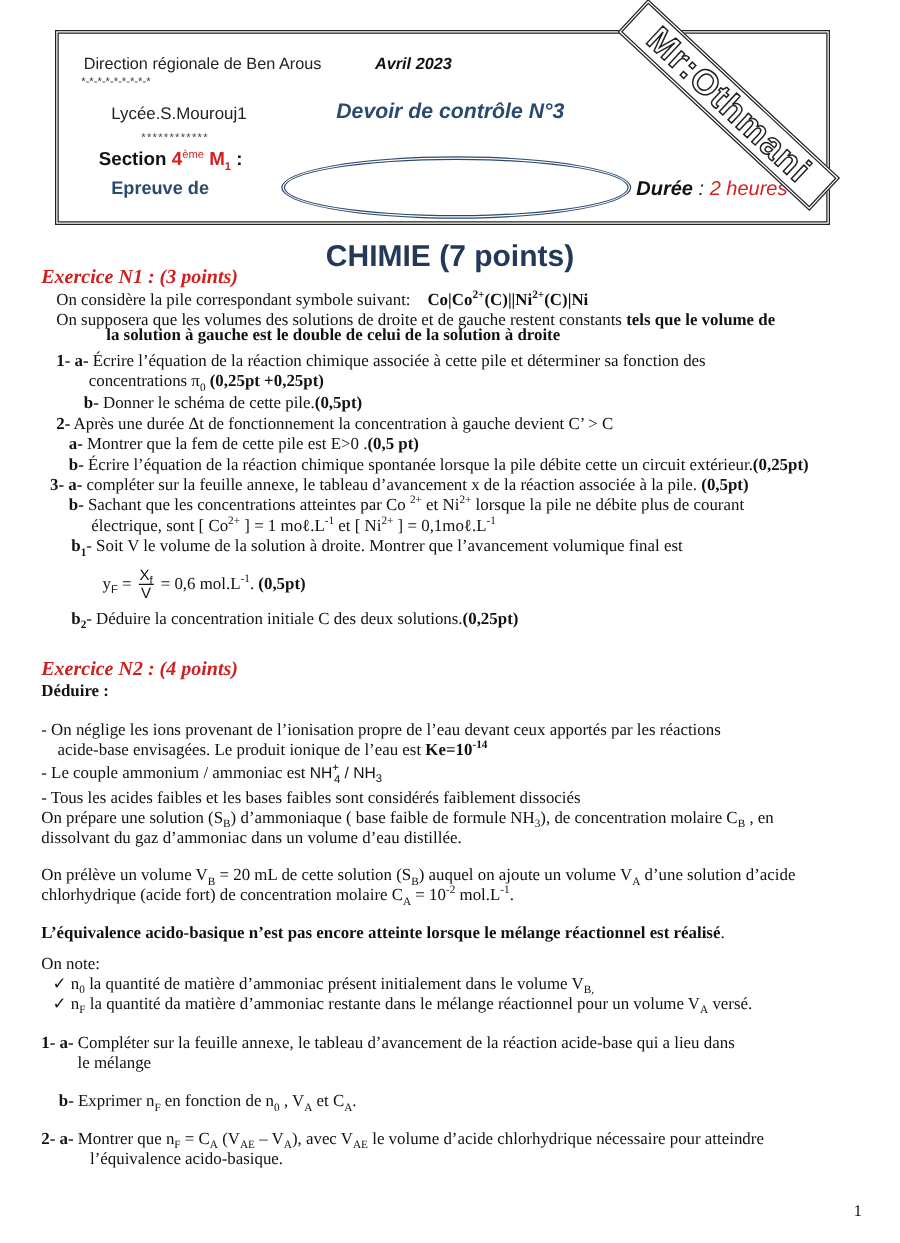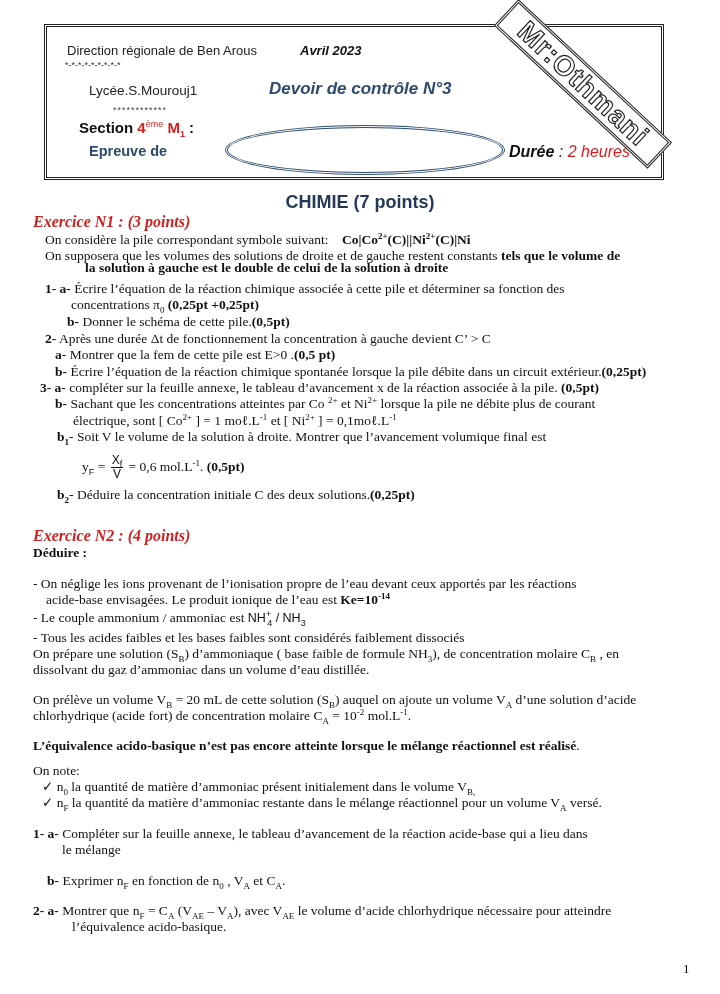--- a/index.html
+++ b/index.html
@@ -22,21 +22,21 @@
   .ellipse { position:absolute; left:178px; top:98px; width:280px; height:50px; border:3px double #2b4a6e; border-radius:50%; box-sizing:border-box; }
   .sci { position:absolute; left:192px; top:100px; font-family:"DejaVu Sans", sans-serif; font-size:24px; font-weight:bold; color:#e0141c; text-shadow:2px 2px 0 #777; letter-spacing:0.5px; white-space:nowrap; }
   .duree { left:462px; top:116px; font-size:16px; font-style:italic; color:#111; }
   .duree b { font-weight:bold; }
   .duree .red { color:#d81f1f; font-weight:normal; }
 
   
   .stamp { position:absolute; left:478px; top:66px; width:210px; height:36px; transform:rotate(43deg); border:3px double #222; background:#fff; box-sizing:border-box; display:flex; align-items:center; justify-content:center; }
   .stamp span { font-family:"Liberation Sans", sans-serif; font-size:28px; font-weight:bold; color:#fff; -webkit-text-stroke:1.2px #222; letter-spacing:1px; }
 
-  .chimie { position:absolute; left:0; width:720px; top:192px; text-align:center; font-family:"Liberation Sans", sans-serif; font-size:18px; font-weight:bold; color:#23395a; }
+  .chimie { position:absolute; left:0; width:720px; top:192px; text-align:center; font-family:"Liberation Sans", sans-serif; font-size:24px; font-weight:bold; color:#23395a; }
 
   .line { position:absolute; white-space:nowrap; font-size:13.5px; line-height:16px; }
   .ex-title { font-size:16px; font-weight:bold; font-style:italic; color:#d01f1f; }
   b { font-weight:bold; }
   sup, sub { font-size:9px; line-height:0; }
   .frac { display:inline-block; vertical-align:middle; text-align:center; font-family:"Liberation Sans", sans-serif; font-size:12px; line-height:13px; margin:0 2px; }
   .frac .num { display:block; border-bottom:1px solid #111; padding:0 1px; }
   .frac .den { display:block; }
   .pagenum { position:absolute; left:683px; top:961px; font-size:13px; }
   .sansv { font-family:"Liberation Sans", sans-serif; font-size:12.5px; }
@@ -64,21 +64,21 @@
 
 <div class="line ex-title" style="left:33px;top:214px;">Exercice N1 : (3 points)</div>
 <div class="line" style="left:45px;top:232px;"><span>On considère la pile correspondant symbole suivant:</span>&nbsp;&nbsp;&nbsp;&nbsp;<b>Co|Co<sup>2+</sup>(C)||Ni<sup>2+</sup>(C)|Ni</b></div>
 <div class="line" style="left:45px;top:248px;"><span>On supposera que les volumes des solutions de droite et de gauche restent constants </span><b>tels que  le volume de</b></div>
 <div class="line" style="left:45px;top:260px;padding-left:40px;"><b>la solution à gauche est le double de celui de la solution à droite</b></div>
 <div class="line" style="left:45px;top:281px;"><b>1- a-</b><span> Écrire l’équation de la réaction chimique associée à cette pile et déterminer sa fonction des</span></div>
 <div class="line" style="left:71px;top:297px;"><span>concentrations π</span><sub>0</sub><b> (0,25pt +0,25pt)</b></div>
 <div class="line" style="left:67px;top:314px;"><b>b-</b><span> Donner le schéma de cette pile.</span><b>(0,5pt)</b></div>
 <div class="line" style="left:45px;top:331px;"><b>2-</b><span> Après une durée Δt de fonctionnement la concentration à gauche devient C’ &gt; C</span></div>
 <div class="line" style="left:55px;top:347px;"><b>a-</b><span> Montrer que la fem de cette pile est E&gt;0 .</span><b>(0,5 pt)</b></div>
-<div class="line" style="left:55px;top:364px;"><b>b-</b><span> Écrire l’équation de la réaction chimique spontanée lorsque la pile débite dans un circuit extérieur.</span><b>(0,25pt)</b></div>
+<div class="line" style="left:55px;top:364px;"><b>b-</b><span> Écrire l’équation de la réaction chimique spontanée lorsque la pile débite cette un circuit extérieur.</span><b>(0,25pt)</b></div>
 <div class="line" style="left:40px;top:380px;"><b>3- a-</b><span> compléter sur la feuille annexe,  le tableau d’avancement x  de la réaction associée à la pile. </span><b>(0,5pt)</b></div>
 <div class="line" style="left:55px;top:396px;"><b>b-</b><span> Sachant que les concentrations atteintes par Co </span><sup>2+</sup><span> et Ni</span><sup>2+</sup><span> lorsque la pile ne débite plus  de courant</span></div>
 <div class="line" style="left:73px;top:413px;"><span>électrique, sont [ Co</span><sup>2+</sup><span> ] = 1 moℓ.L</span><sup>-1</sup><span> et [ Ni</span><sup>2+</sup><span> ] = 0,1moℓ.L</span><sup>-1</sup></div>
 <div class="line" style="left:57px;top:429px;"><b><span>b</span><sub>1</sub></b><span>- Soit V le volume de la solution à droite. Montrer que l’avancement volumique final est</span></div>
 <div class="line" style="left:82px;top:452px;line-height:30px;"><span>y</span><sub class="sansv" style="font-size:9px">F</sub><span> = </span><span class="frac"><span class="num"><span>X</span><sub>f</sub></span><span class="den">V</span></span><span> = 0,6 mol.L</span><sup>-1</sup>.<b> (0,5pt)</b></div>
 <div class="line" style="left:57px;top:487px;"><b><span>b</span><sub>2</sub></b><span>- Déduire  la concentration  initiale C des deux solutions.</span><b>(0,25pt)</b></div>
 
 <div class="line ex-title" style="left:33px;top:528px;">Exercice N2 : (4 points)</div>
 <div class="line" style="left:33px;top:545px;"><b>Déduire :</b></div>
 <div class="line" style="left:33px;top:576px;">-  On néglige les ions provenant de l’ionisation propre de l’eau devant ceux apportés par les réactions</div>

